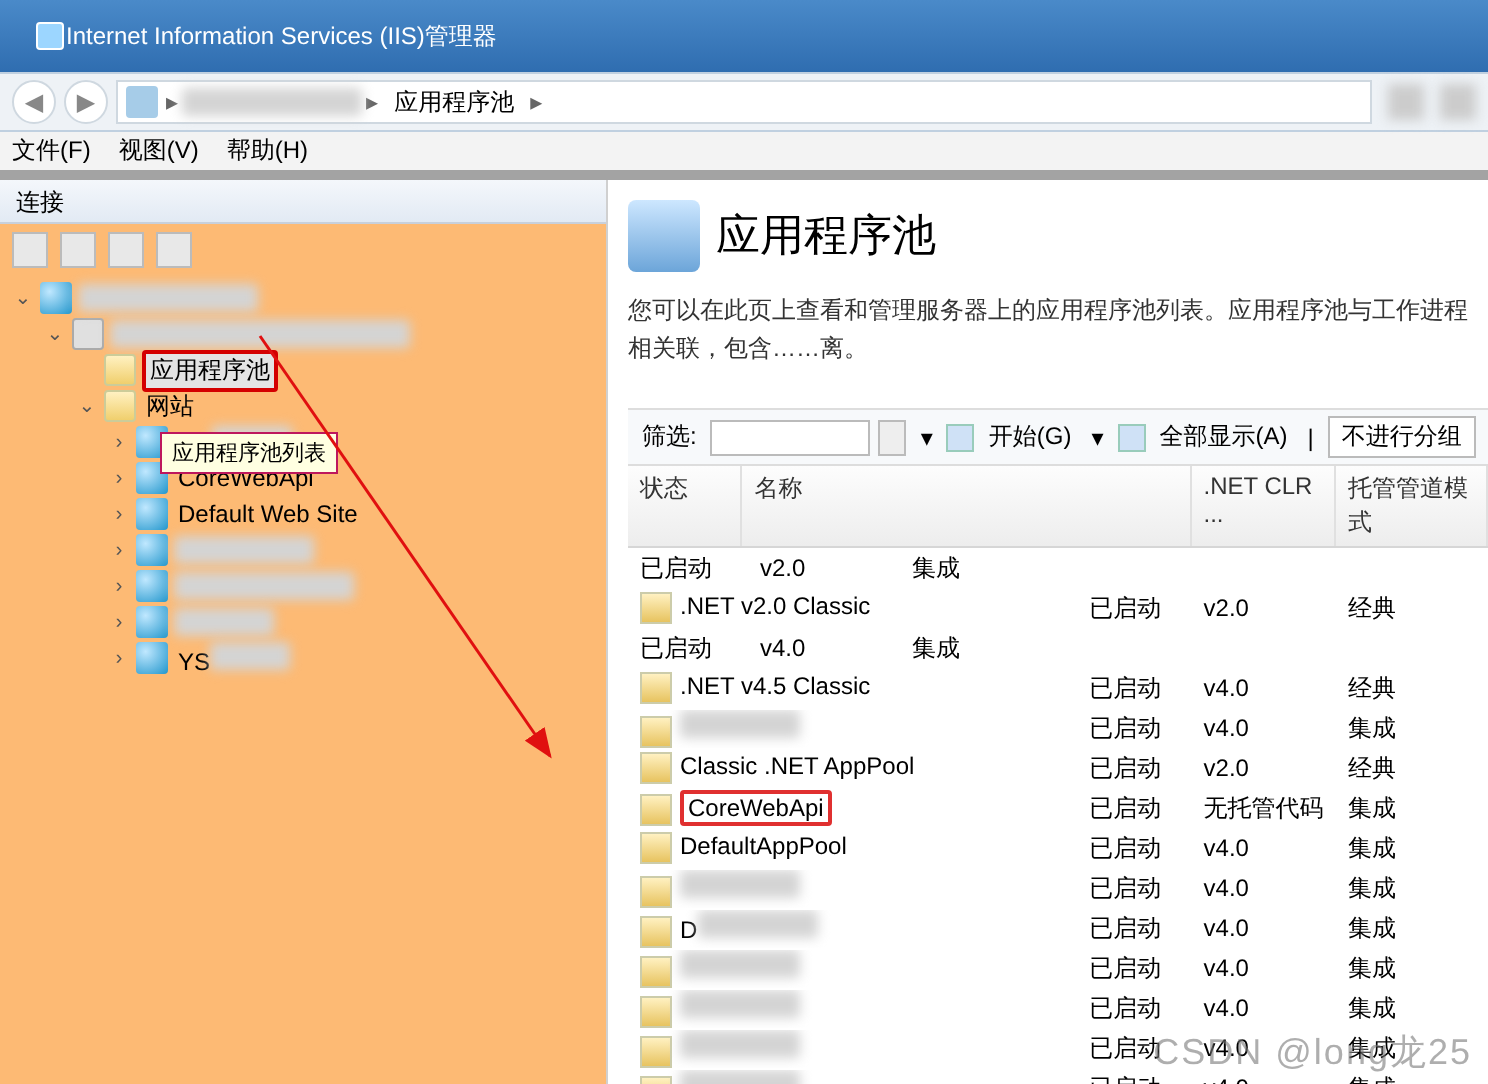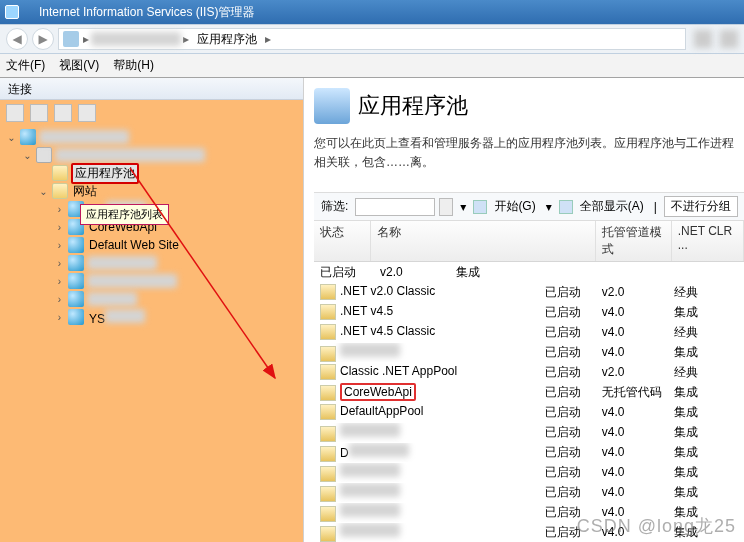--- a/index.html
+++ b/index.html
@@ -1,26 +1,26 @@
 <!DOCTYPE html>
 <html><head>
 <meta charset="utf-8">
 <style>
 * { box-sizing: border-box; font-family: 'Microsoft YaHei', Tahoma, sans-serif; font-size: 12px; }
 body { margin: 0; background: #fff; width: 744px; height: 542px; overflow: hidden; }
-.titlebar { background: linear-gradient(#4a8ac9, #2f6db0); color: #fff; height: 24px; line-height: 22px; padding-left: 5px; display: flex; align-items: center; gap: 20px; }
+.titlebar { background: linear-gradient(#4a8ac9, #2f6db0); color: #fff; height: 36px; line-height: 22px; padding-left: 18px; display: flex; align-items: center; gap: 1px; }
 .titlebar .ico { width: 14px; height: 14px; background: #9cd6ff; border: 1px solid #fff; border-radius: 2px; display: inline-block; }
 .navrow { height: 30px; background: #eef2f6; border-top: 1px solid #c0d0e0; border-bottom: 1px solid #c0d0e0; display: flex; align-items: center; padding: 0 6px; gap: 4px; }
 .navbtn { width: 22px; height: 22px; border: 1px solid #cfd8e0; border-radius: 50%; background: #fff; display: inline-flex; align-items: center; justify-content: center; color: #888; }
 .crumb { height: 22px; border: 1px solid #cfd8e0; background: #fff; display: flex; align-items: center; flex: 1; }
 .crumb span { padding: 0 6px; }
 .crumb .sep { color: #666; padding: 0 2px; }
 .crumb .ic { width: 16px; height: 16px; background: #a6cce8; border-radius: 2px; margin: 0 2px 0 4px; }
 .sm { width: 18px; height: 18px; filter: blur(3px); background: #ccc; margin-left: 4px; }
-.menubar { height: 24px; background: #f3f3f3; border-bottom: 1px solid #a3a3a3; display: flex; align-items: center; padding: 0 6px; gap: 14px; }
+.menubar { height: 24px; background: #f3f3f3; border-bottom: 5px solid #a3a3a3; display: flex; align-items: center; padding: 0 6px; gap: 14px; }
 .body { display: flex; height: calc(542px - 22px - 30px - 24px); }
 .sidebar { width: 304px; border-right: 1px solid #d0d0d0; background: #fdba74; display: flex; flex-direction: column; }
 .sidehdr { background: linear-gradient(#f4f7fb,#e2eaf4); border-bottom: 1px solid #c8d0db; height: 22px; line-height: 22px; padding: 0 8px; font-weight: 400; }
 .tbar { height: 26px; display: flex; align-items: center; gap: 6px; padding: 0 6px; }
 .ticon { width: 18px; height: 18px; border: 1px solid #bbb; background: #e8e8e8; }
 .tree { padding: 2px 0 0 6px; position: relative; }
 .node { position: relative; }
 .row { display: flex; align-items: center; height: 18px; gap: 3px; }
 .tw { width: 11px; height: 11px; display: inline-flex; align-items: center; justify-content: center; font-size: 10px; color: #555; cursor: pointer; }
 .nic { width: 16px; height: 16px; border-radius: 2px; }
@@ -179,37 +179,36 @@
       <span class="txt">▾</span>
       <span class="ficon"></span>
       <span class="txt">全部显示(A)</span>
       <span class="txt">|</span>
       <span class="txt" style="border:1px solid #bbb; padding:1px 6px; background:#fff">不进行分组</span>
     </div>
     <div class="table">
       <div class="thead">
         <div class="th c-status">状态</div>
         <div class="th c-name">名称</div>
+        <div class="th c-clr">.NET CLR ...</div>
         <div class="th c-mode">托管管道模式</div>
-        <div class="th c-clr">.NET CLR ...</div>
       </div>
       <div id="tbody">
           <div class="trow">
             <div class="td c-status">已启动</div>
             <div class="td c-clr">v2.0</div>
             <div class="td c-mode">集成</div>
           </div>
           <div class="trow">
             <div class="td c-name"><span class="pic"></span>.NET v2.0 Classic</div>
             <div class="td c-status">已启动</div>
             <div class="td c-clr">v2.0</div>
             <div class="td c-mode">经典</div>
           </div>
           <div class="trow">
-            <div class="td c-name"><span class="pic"></span>.NET v4.5</div>
             <div class="td c-status">已启动</div>
             <div class="td c-clr">v4.0</div>
             <div class="td c-mode">集成</div>
           </div>
           <div class="trow">
             <div class="td c-name"><span class="pic"></span>.NET v4.5 Classic</div>
             <div class="td c-status">已启动</div>
             <div class="td c-clr">v4.0</div>
             <div class="td c-mode">经典</div>
           </div>

